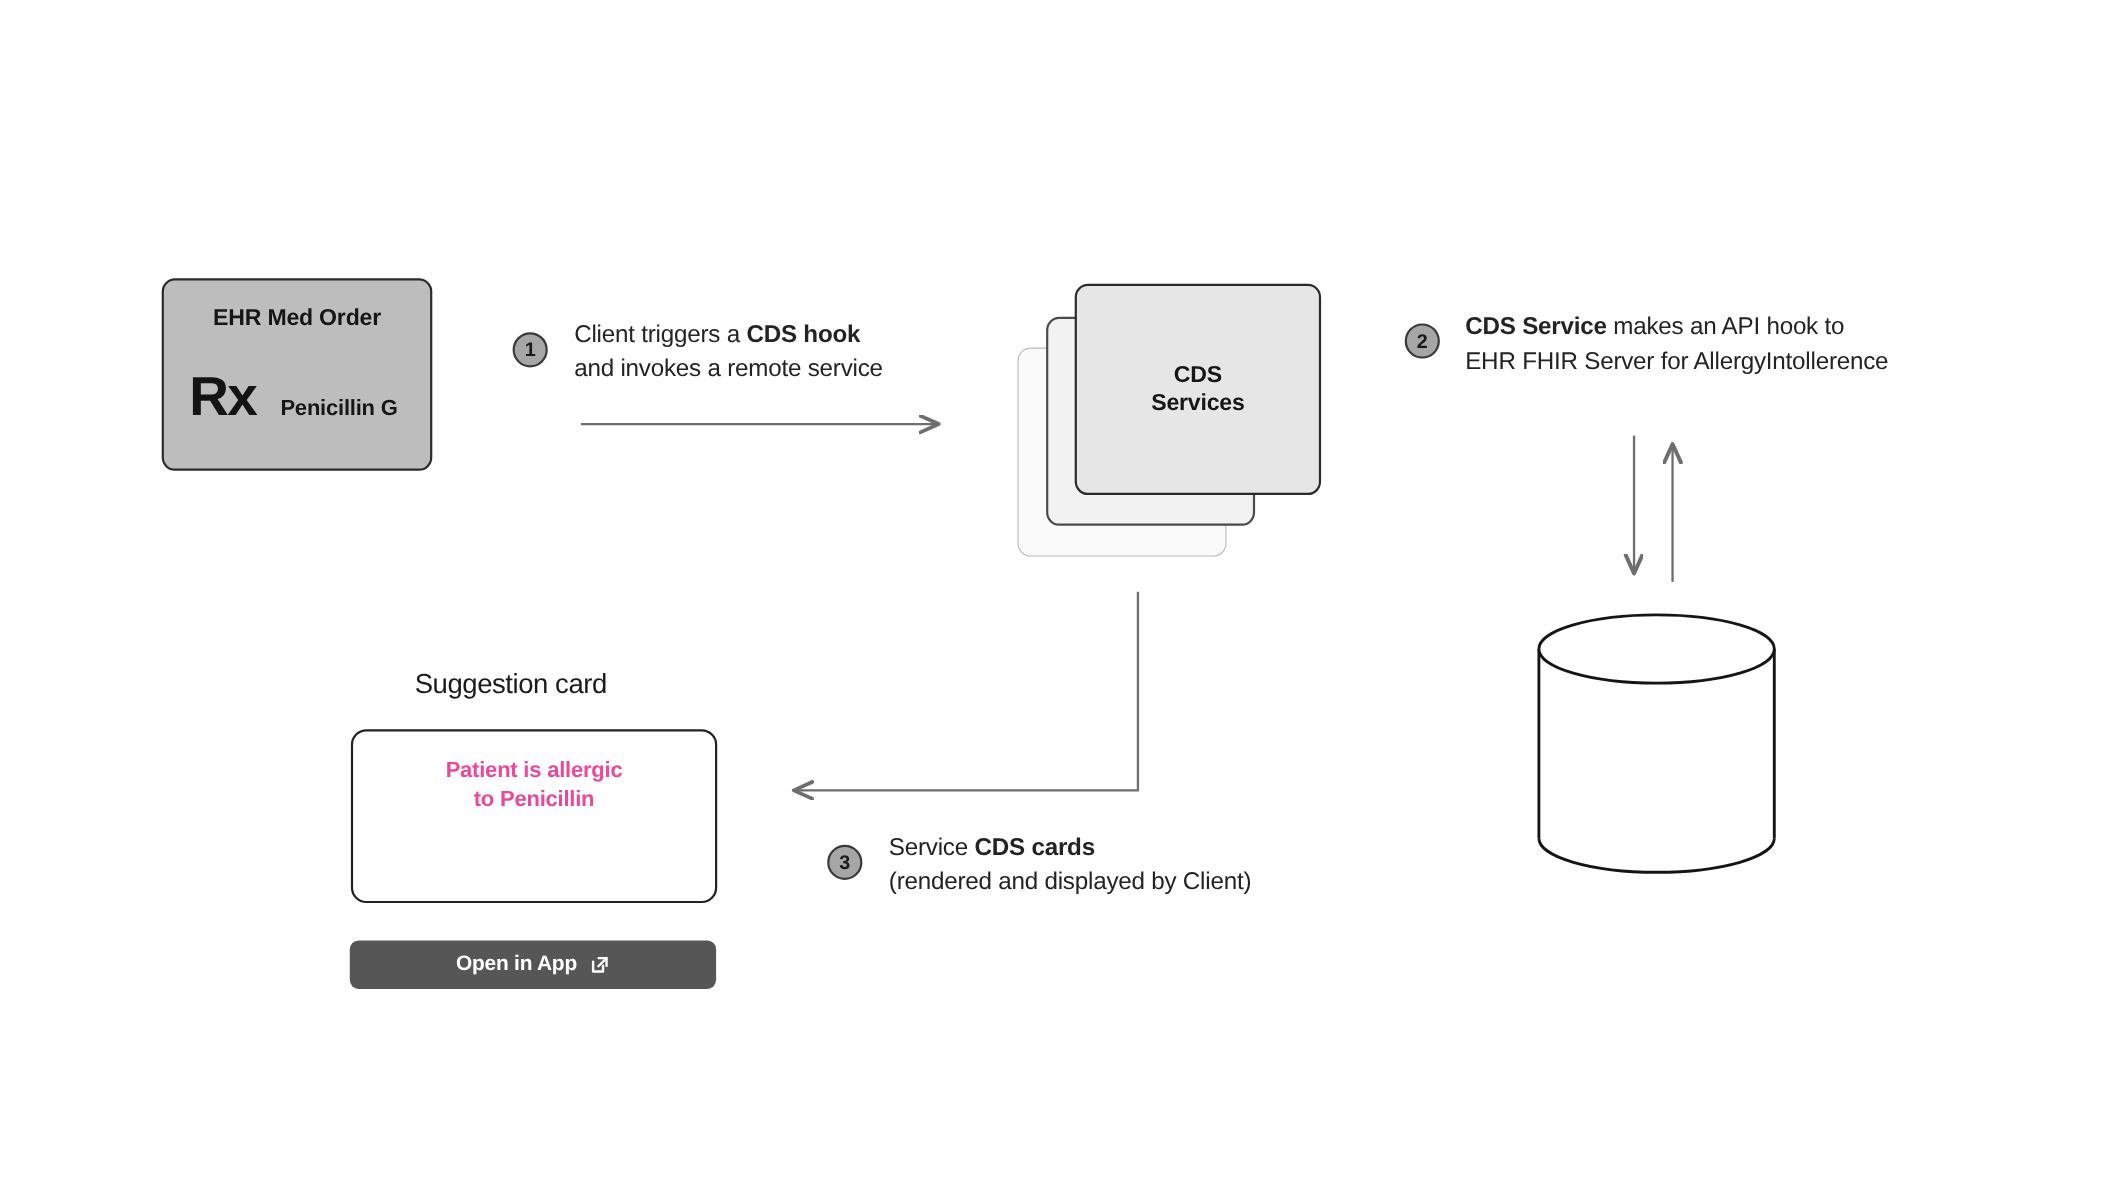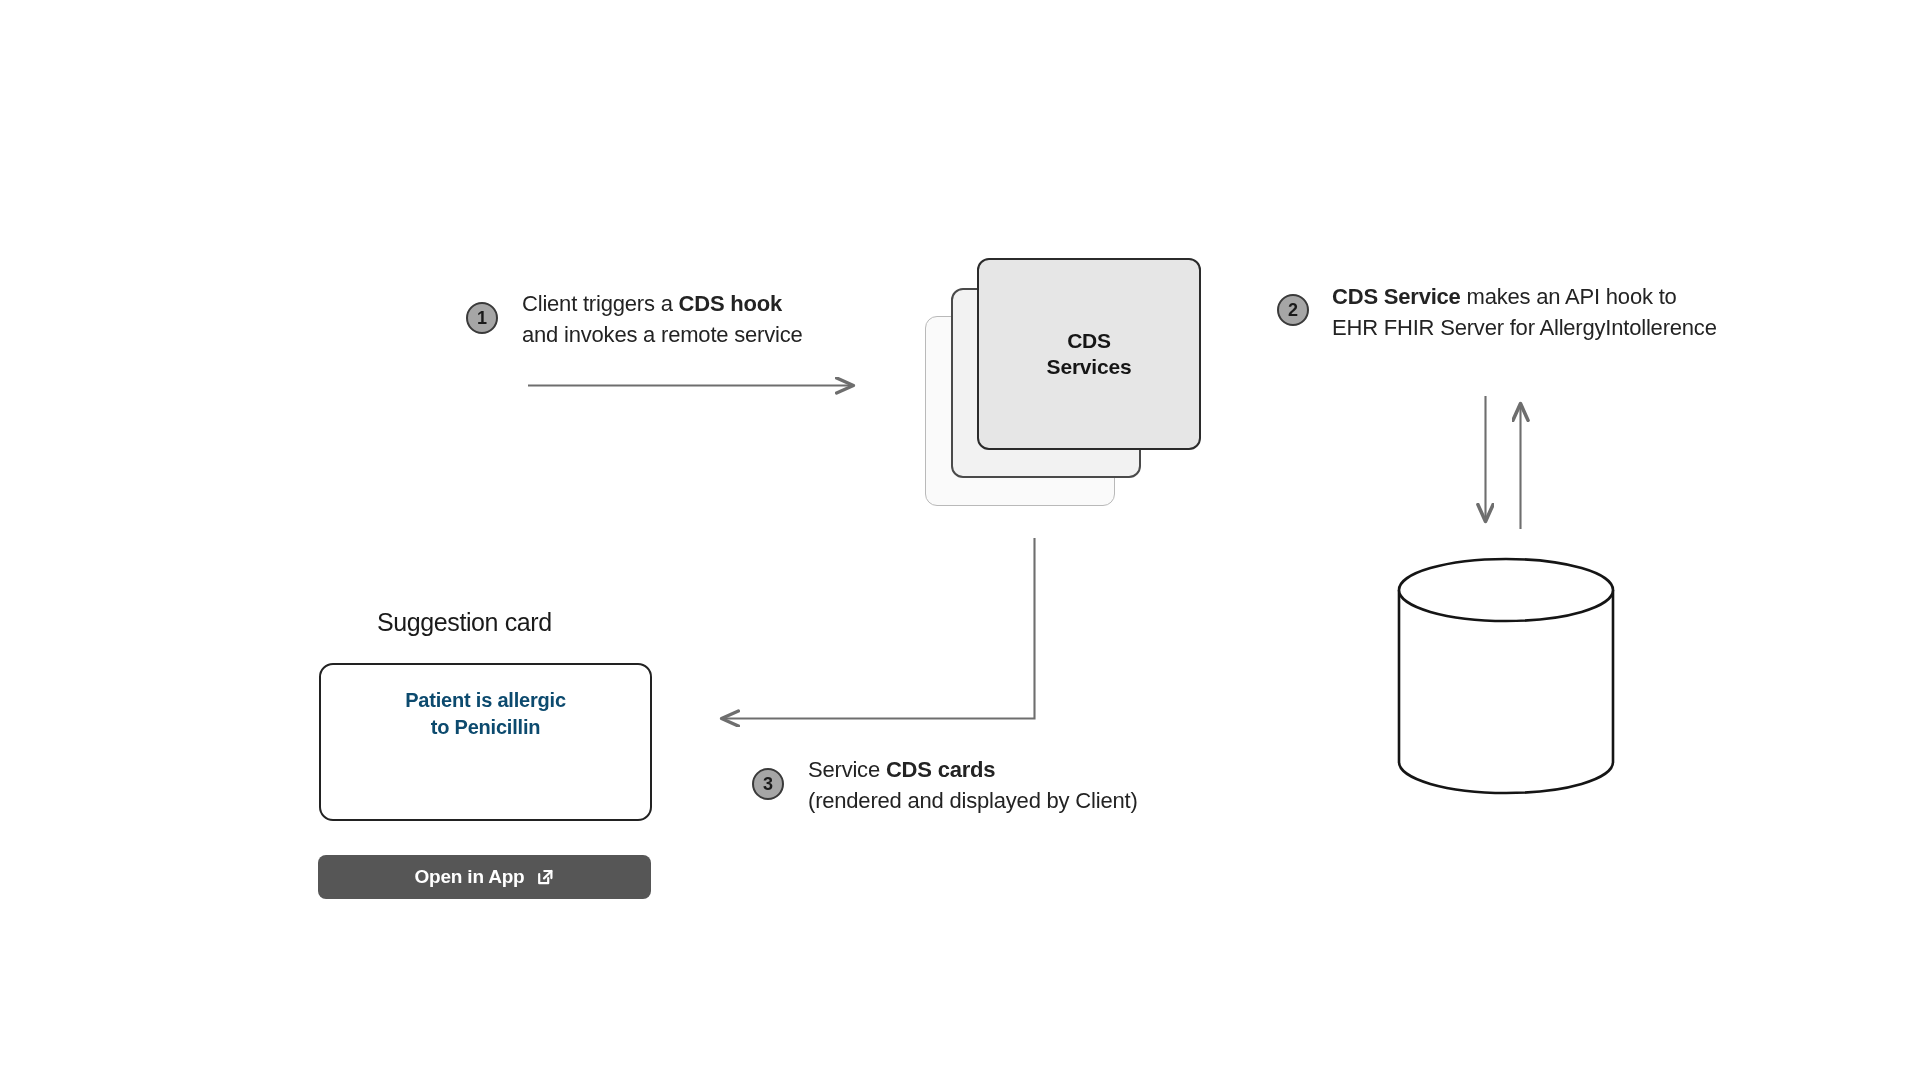--- a/index.html
+++ b/index.html
@@ -202,21 +202,21 @@
     box-sizing: border-box;
   }
   .suggestion-text {
     position: absolute;
     left: 0; right: 0;
     top: 22px;
     text-align: center;
     font-size: 20px;
     font-weight: 700;
     line-height: 27px;
-    color: #0c4a6e;
+    color: #ec4899;
     letter-spacing: -0.2px;
   }
   .switch-btn {
     position: absolute;
     left: 24px;
     top: 94px;
     width: 285px;
     height: 36px;
     background: #d6d6d6;
     border: 2.5px solid #222222;
@@ -278,20 +278,27 @@
 
     <line x1="528" y1="385.5" x2="853" y2="385.5" stroke="#6e6e6e" stroke-width="2.1" marker-end="url(#ahead-right)"></line>
 
     <line x1="1485.5" y1="396" x2="1485.5" y2="521" stroke="#6e6e6e" stroke-width="2.1" marker-end="url(#ahead-down)"></line>
 
     <line x1="1520.5" y1="529" x2="1520.5" y2="404" stroke="#6e6e6e" stroke-width="2.1" marker-end="url(#ahead-up)"></line>
 
     <path d="M1034.5,538 L1034.5,718.5 L722,718.5" fill="none" stroke="#6e6e6e" stroke-width="2.1" stroke-linejoin="miter" marker-end="url(#ahead-left)"></path>
   </svg>
 
+  <div class="ehr-box">
+    <div class="ehr-title">EHR Med Order</div>
+    <div class="ehr-rx-row">
+      <span class="ehr-rx">Rx</span>
+      <span class="ehr-drug">Penicillin G</span>
+    </div>
+  </div>
 
   <div class="step-badge" style="left:466px; top:302px;">
     <span>1</span>
   </div>
   <div class="step-text" style="left:522px; top:288px;">
     <span><span>Client triggers a </span><b>CDS hook</b></span><br>
     <span>and invokes a remote service</span>
   </div>
 
   <div class="cds-stack">

